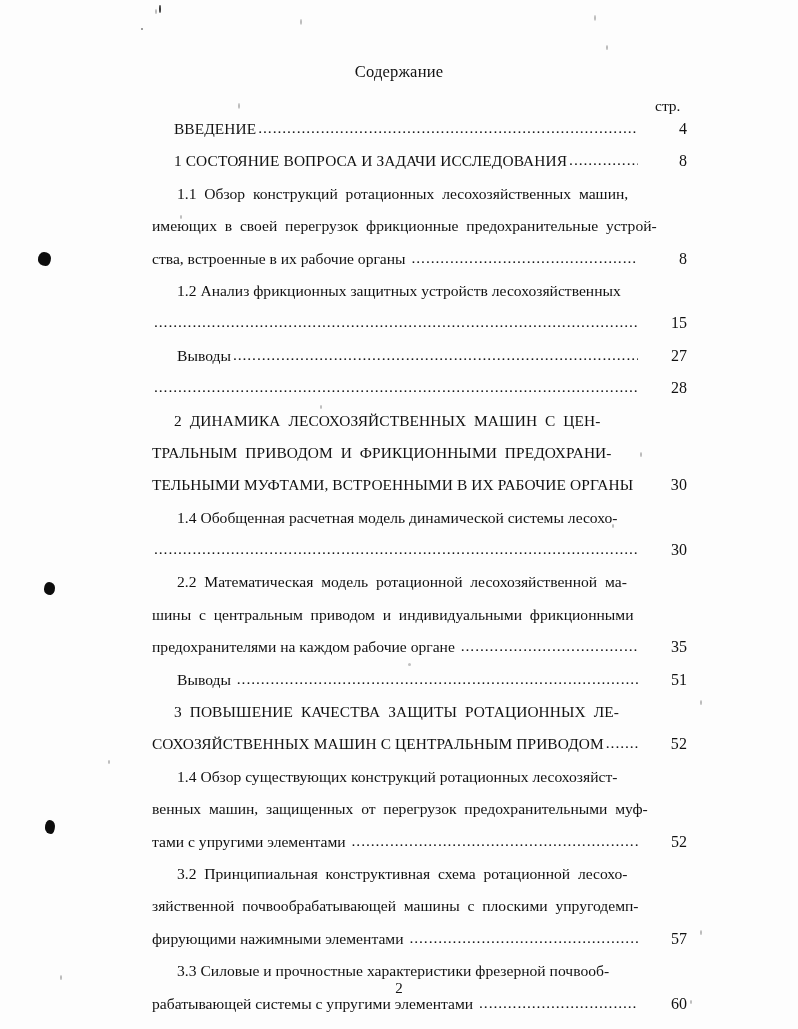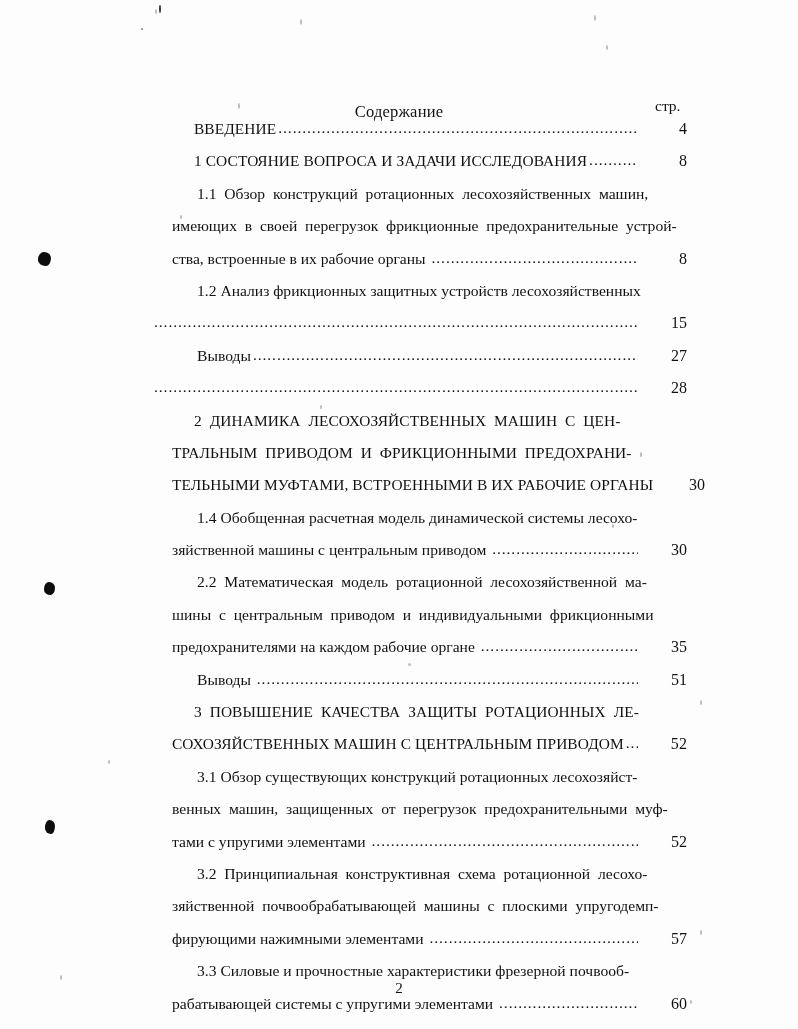--- a/index.html
+++ b/index.html
@@ -37,21 +37,20 @@
 
   
   .doc-title {
     position: absolute;
     top: 62px;
     left: 0;
     width: 798px;
     text-align: center;
     font-size: 16.5px;
     letter-spacing: .2px;
-    margin-top: 40px;
   }
   .col-head {
     position: absolute;
     top: 97px;
     left: 655px;
     font-size: 15.5px;
   }
 
   
   .toc {
@@ -69,21 +68,20 @@
     align-items: baseline;
     height: 32.4px;
     font-size: 15.6px;
   }
   .linebox.caps {
     font-size: 15.4px;
     letter-spacing: .1px;
   }
   .txt {
     white-space: pre;
-    margin-left: 20px;
   }
 
   .leader {
     flex: 1 1 auto;
     overflow: hidden;
     white-space: nowrap;
     margin: 0 1px 0 2px;
     letter-spacing: .9px;
     font-size: 15.6px;
     transform: translateY(-1px);
@@ -210,21 +208,20 @@
           <span class="pg nodot">30</span>
         </div>
       </div>
       <div class="entry">
         <div class="linebox">
           <span class="txt indent">1.4 Обобщенная расчетная модель динамической системы лесохо-</span>
           <span style="flex: 1 1 auto;"></span>
           <span class="pg nodot"></span>
         </div>
         <div class="linebox">
-          <span class="txt">зяйственной машины с центральным приводом </span>
           <span class="leader">........................................................................................................................................................................................................</span>
           <span class="pg">30</span>
         </div>
       </div>
       <div class="entry">
         <div class="linebox">
           <span class="txt indent">2.2  Математическая  модель  ротационной  лесохозяйственной  ма-</span>
           <span style="flex: 1 1 auto;"></span>
           <span class="pg nodot"></span>
         </div>
@@ -253,21 +250,21 @@
           <span class="pg nodot"></span>
         </div>
         <div class="linebox caps">
           <span class="txt">СОХОЗЯЙСТВЕННЫХ МАШИН С ЦЕНТРАЛЬНЫМ ПРИВОДОМ</span>
           <span class="leader">........................................................................................................................................................................................................</span>
           <span class="pg">52</span>
         </div>
       </div>
       <div class="entry">
         <div class="linebox">
-          <span class="txt indent">3.1 Обзор существующих конструкций ротационных лесохозяйст-</span>
+          <span class="txt indent">1.4 Обзор существующих конструкций ротационных лесохозяйст-</span>
           <span style="flex: 1 1 auto;"></span>
           <span class="pg nodot"></span>
         </div>
         <div class="linebox">
           <span class="txt">венных  машин,  защищенных  от  перегрузок  предохранительными  муф-</span>
           <span style="flex: 1 1 auto;"></span>
           <span class="pg nodot"></span>
         </div>
         <div class="linebox">
           <span class="txt">тами с упругими элементами </span>

